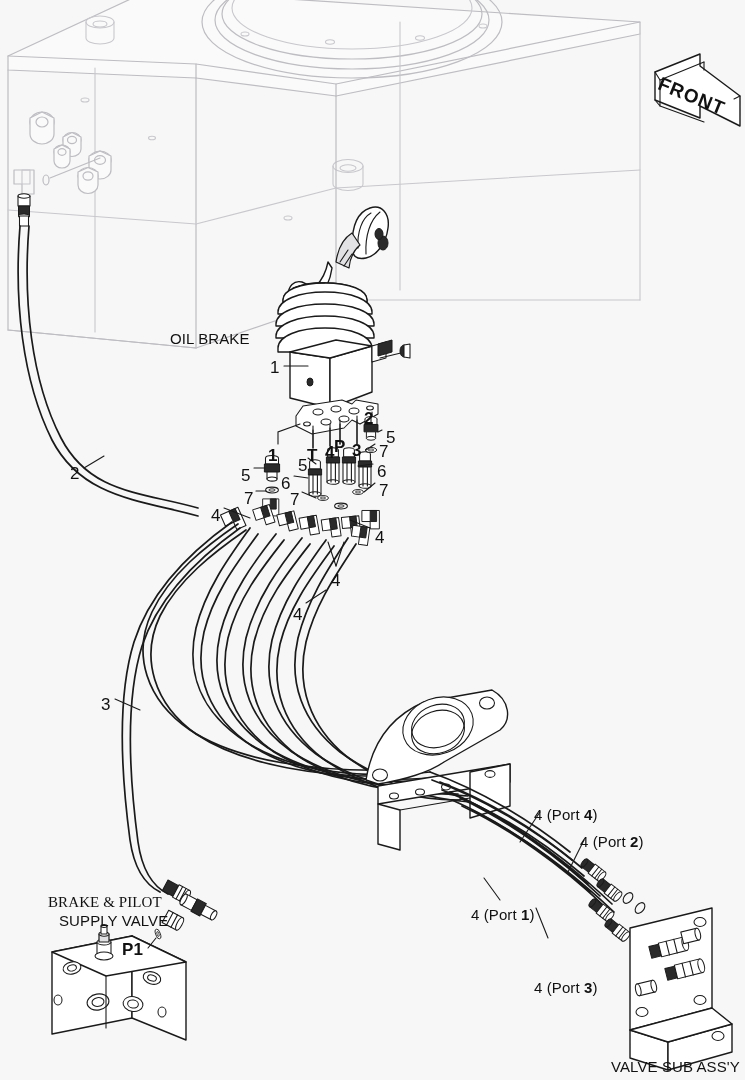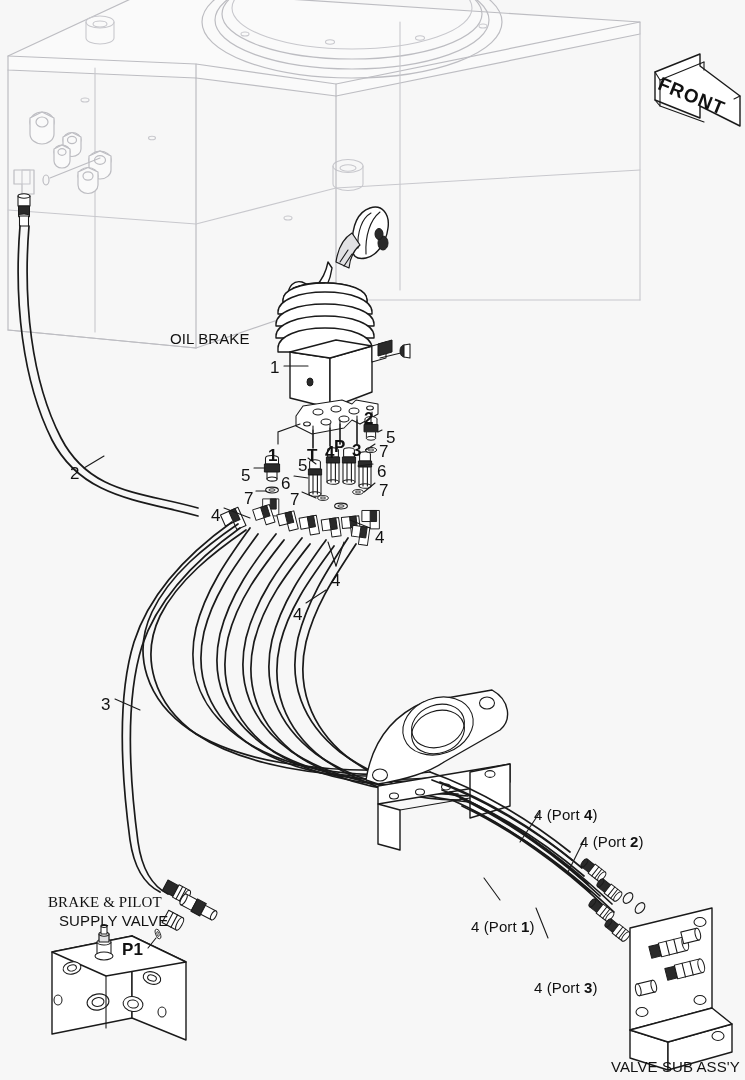--- a/index.html
+++ b/index.html
@@ -548,17 +548,17 @@
       <div class="lbl lbl-num" style="left: 281px; top: 474px;">6</div>
       <div class="lbl lbl-num" style="left: 377px; top: 462px;">6</div>
       <div class="lbl lbl-num" style="left: 244px; top: 489px;">7</div>
       <div class="lbl lbl-num" style="left: 290px; top: 490px;">7</div>
       <div class="lbl lbl-num" style="left: 379px; top: 481px;">7</div>
       <div class="lbl lbl-num" style="left: 379px; top: 442px;">7</div>
     </div>
 <div id="portcallout-layer">
       <div class="lbl lbl-port" style="left: 534px; top: 806px;"><span>4 (Port </span><b>4</b><span>)</span></div>
       <div class="lbl lbl-port" style="left: 580px; top: 833px;"><span>4 (Port </span><b>2</b><span>)</span></div>
-      <div class="lbl lbl-port" style="left: 471px; top: 906px; margin-top: 12px;"><span>4 (Port </span><b>1</b><span>)</span></div>
+      <div class="lbl lbl-port" style="left: 471px; top: 906px;"><span>4 (Port </span><b>1</b><span>)</span></div>
       <div class="lbl lbl-port" style="left: 534px; top: 979px;"><span>4 (Port </span><b>3</b><span>)</span></div>
     </div>
 
 </div>
 
 </body></html>

